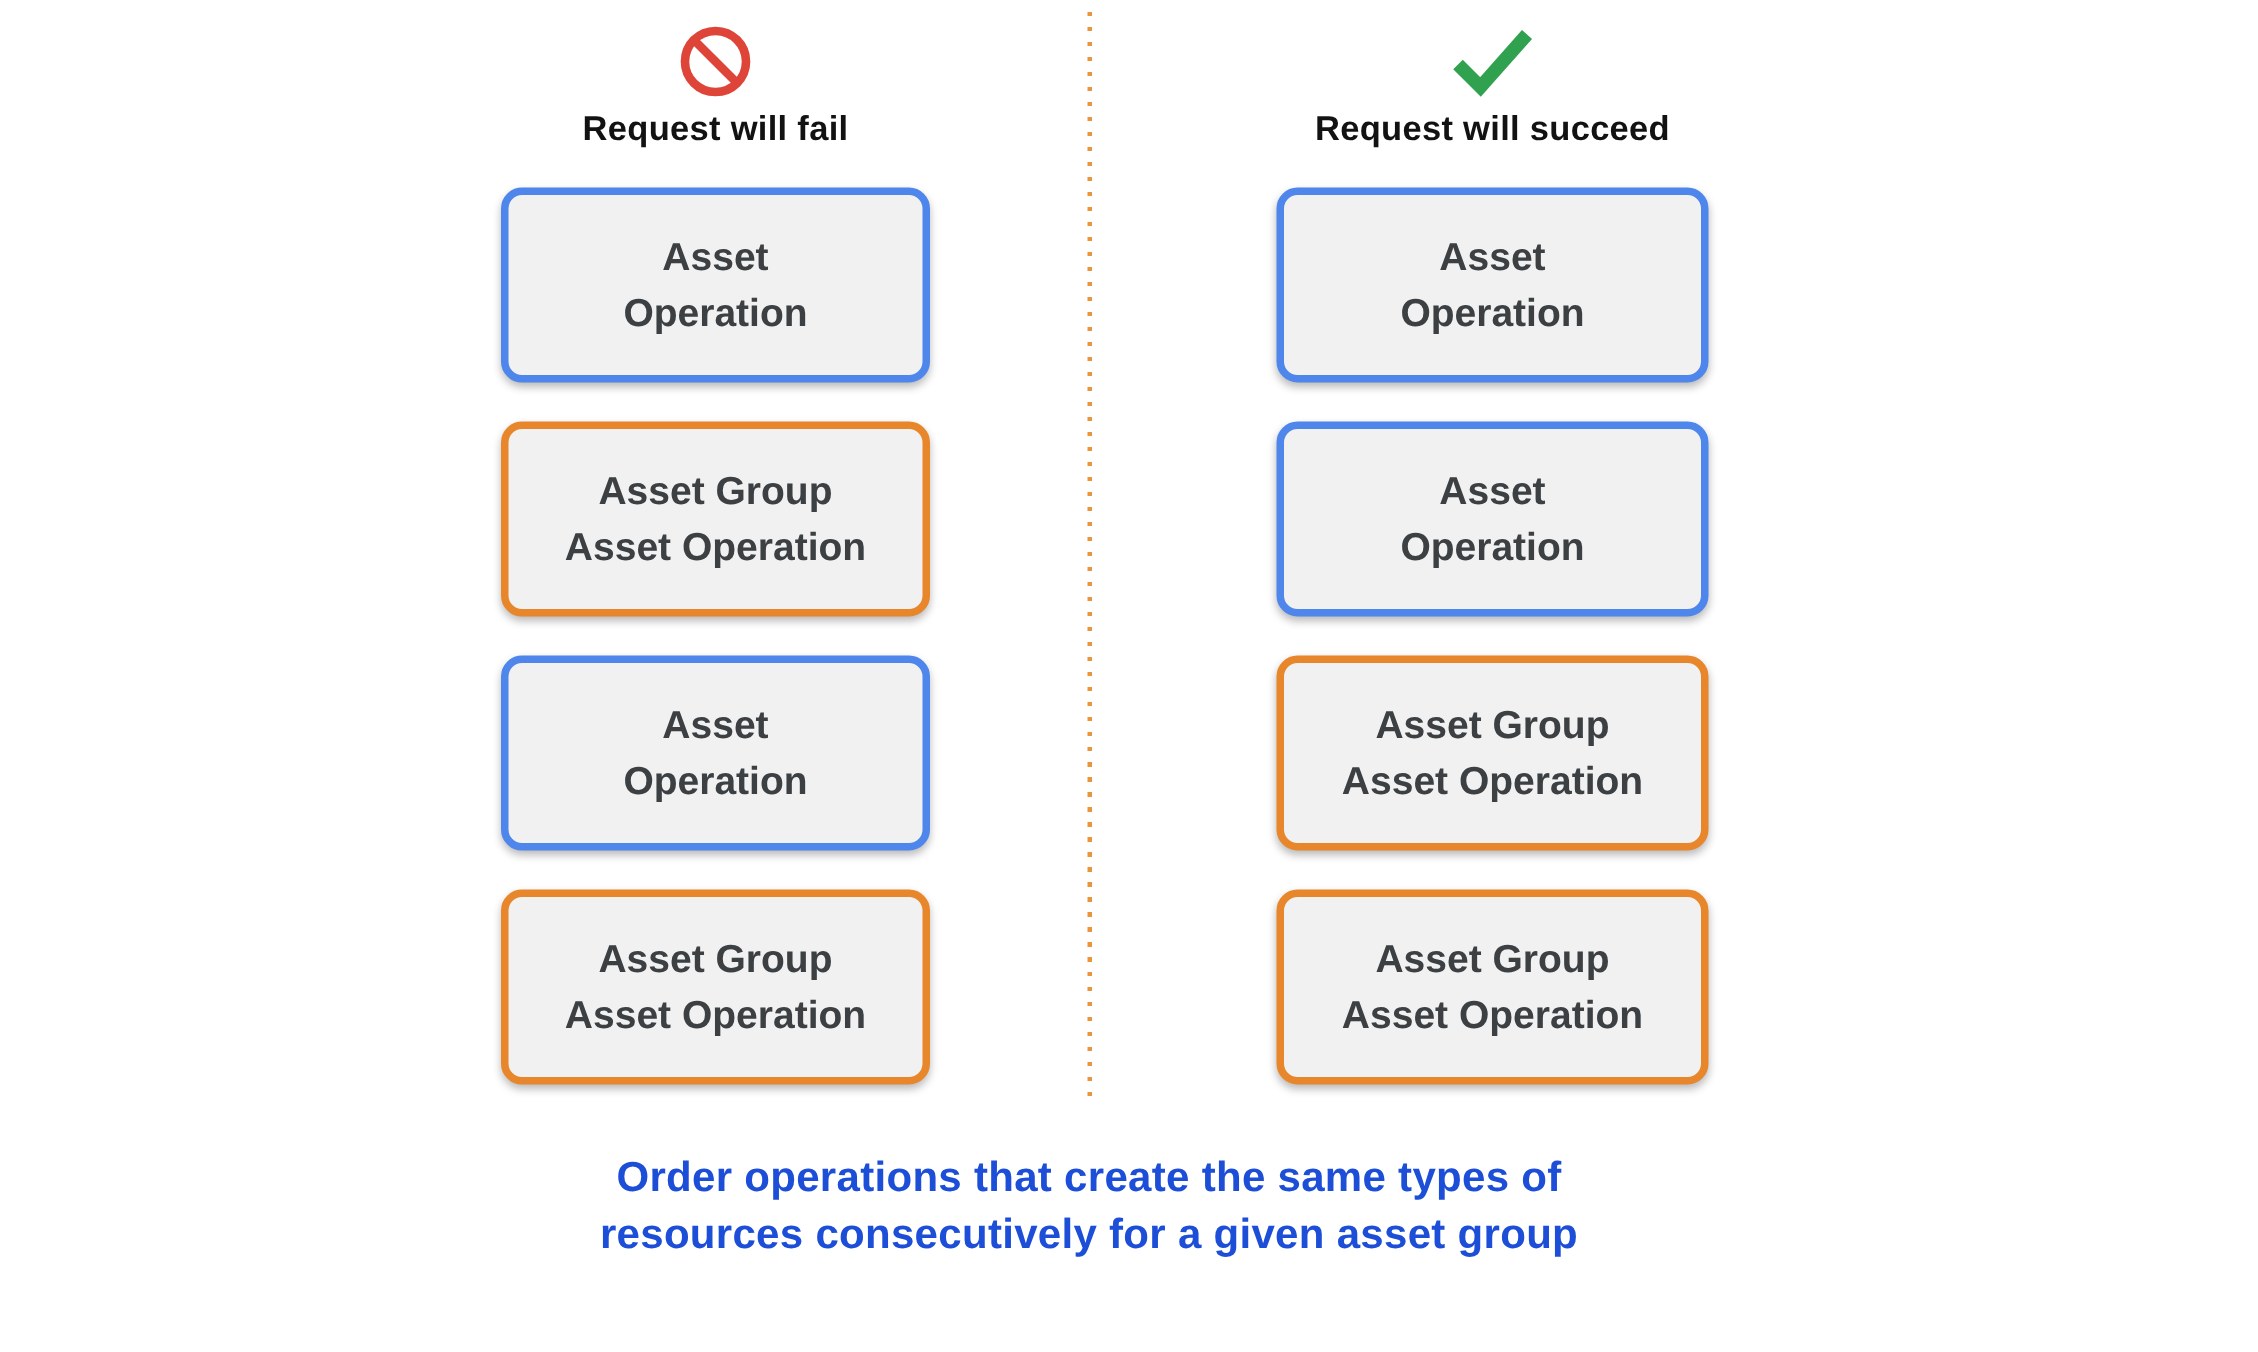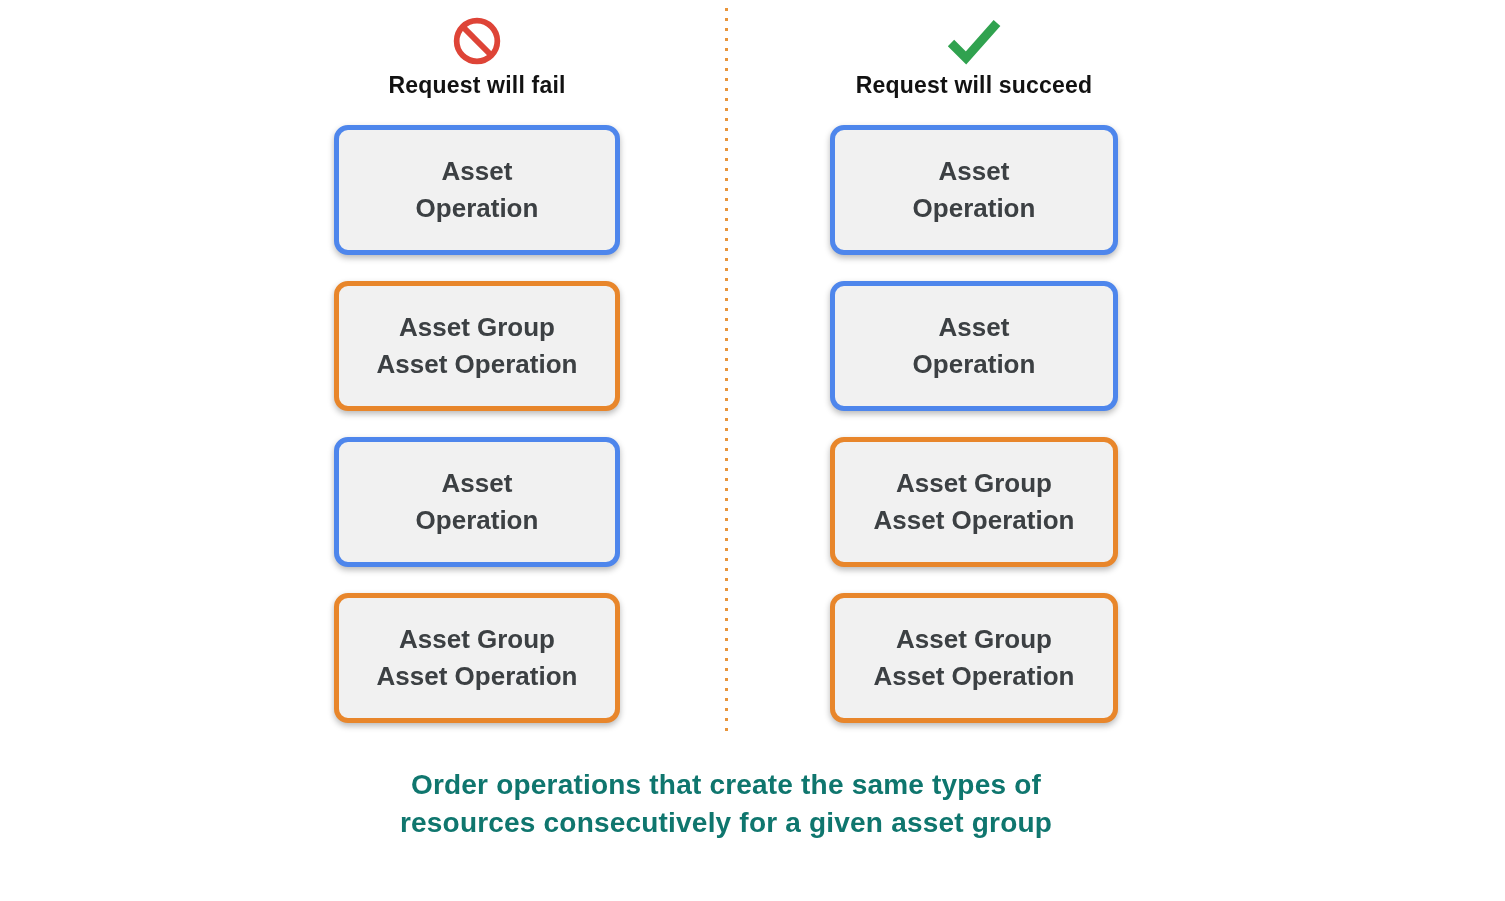--- a/index.html
+++ b/index.html
@@ -12,21 +12,21 @@
     overflow: hidden;
   }
   .column {
     position: absolute;
     top: 16px;
     display: flex;
     flex-direction: column;
     align-items: center;
   }
   .column-fail    { left: 334px; width: 286px; }
-  .column-succeed { left: 830px; width: 288px; }
+  .column-succeed { left: 851px; width: 288px; }
   .header-icon {
     height: 50px;
     display: flex;
     align-items: center;
     justify-content: center;
   }
   .header-label {
     margin-top: 6px;
     font-size: 23px;
     font-weight: bold;
@@ -70,21 +70,21 @@
     );
   }
   .caption {
     position: absolute;
     left: 0;
     top: 766px;
     width: 1452px;
     text-align: center;
     font-size: 28px;
     font-weight: bold;
-    color: #0f766e;
+    color: #1d4ed8;
     line-height: 38px;
     white-space: pre-line;
     letter-spacing: 0.2px;
   }
 </style>
 </head>
 <body>
 
 <div class="canvas">
 

